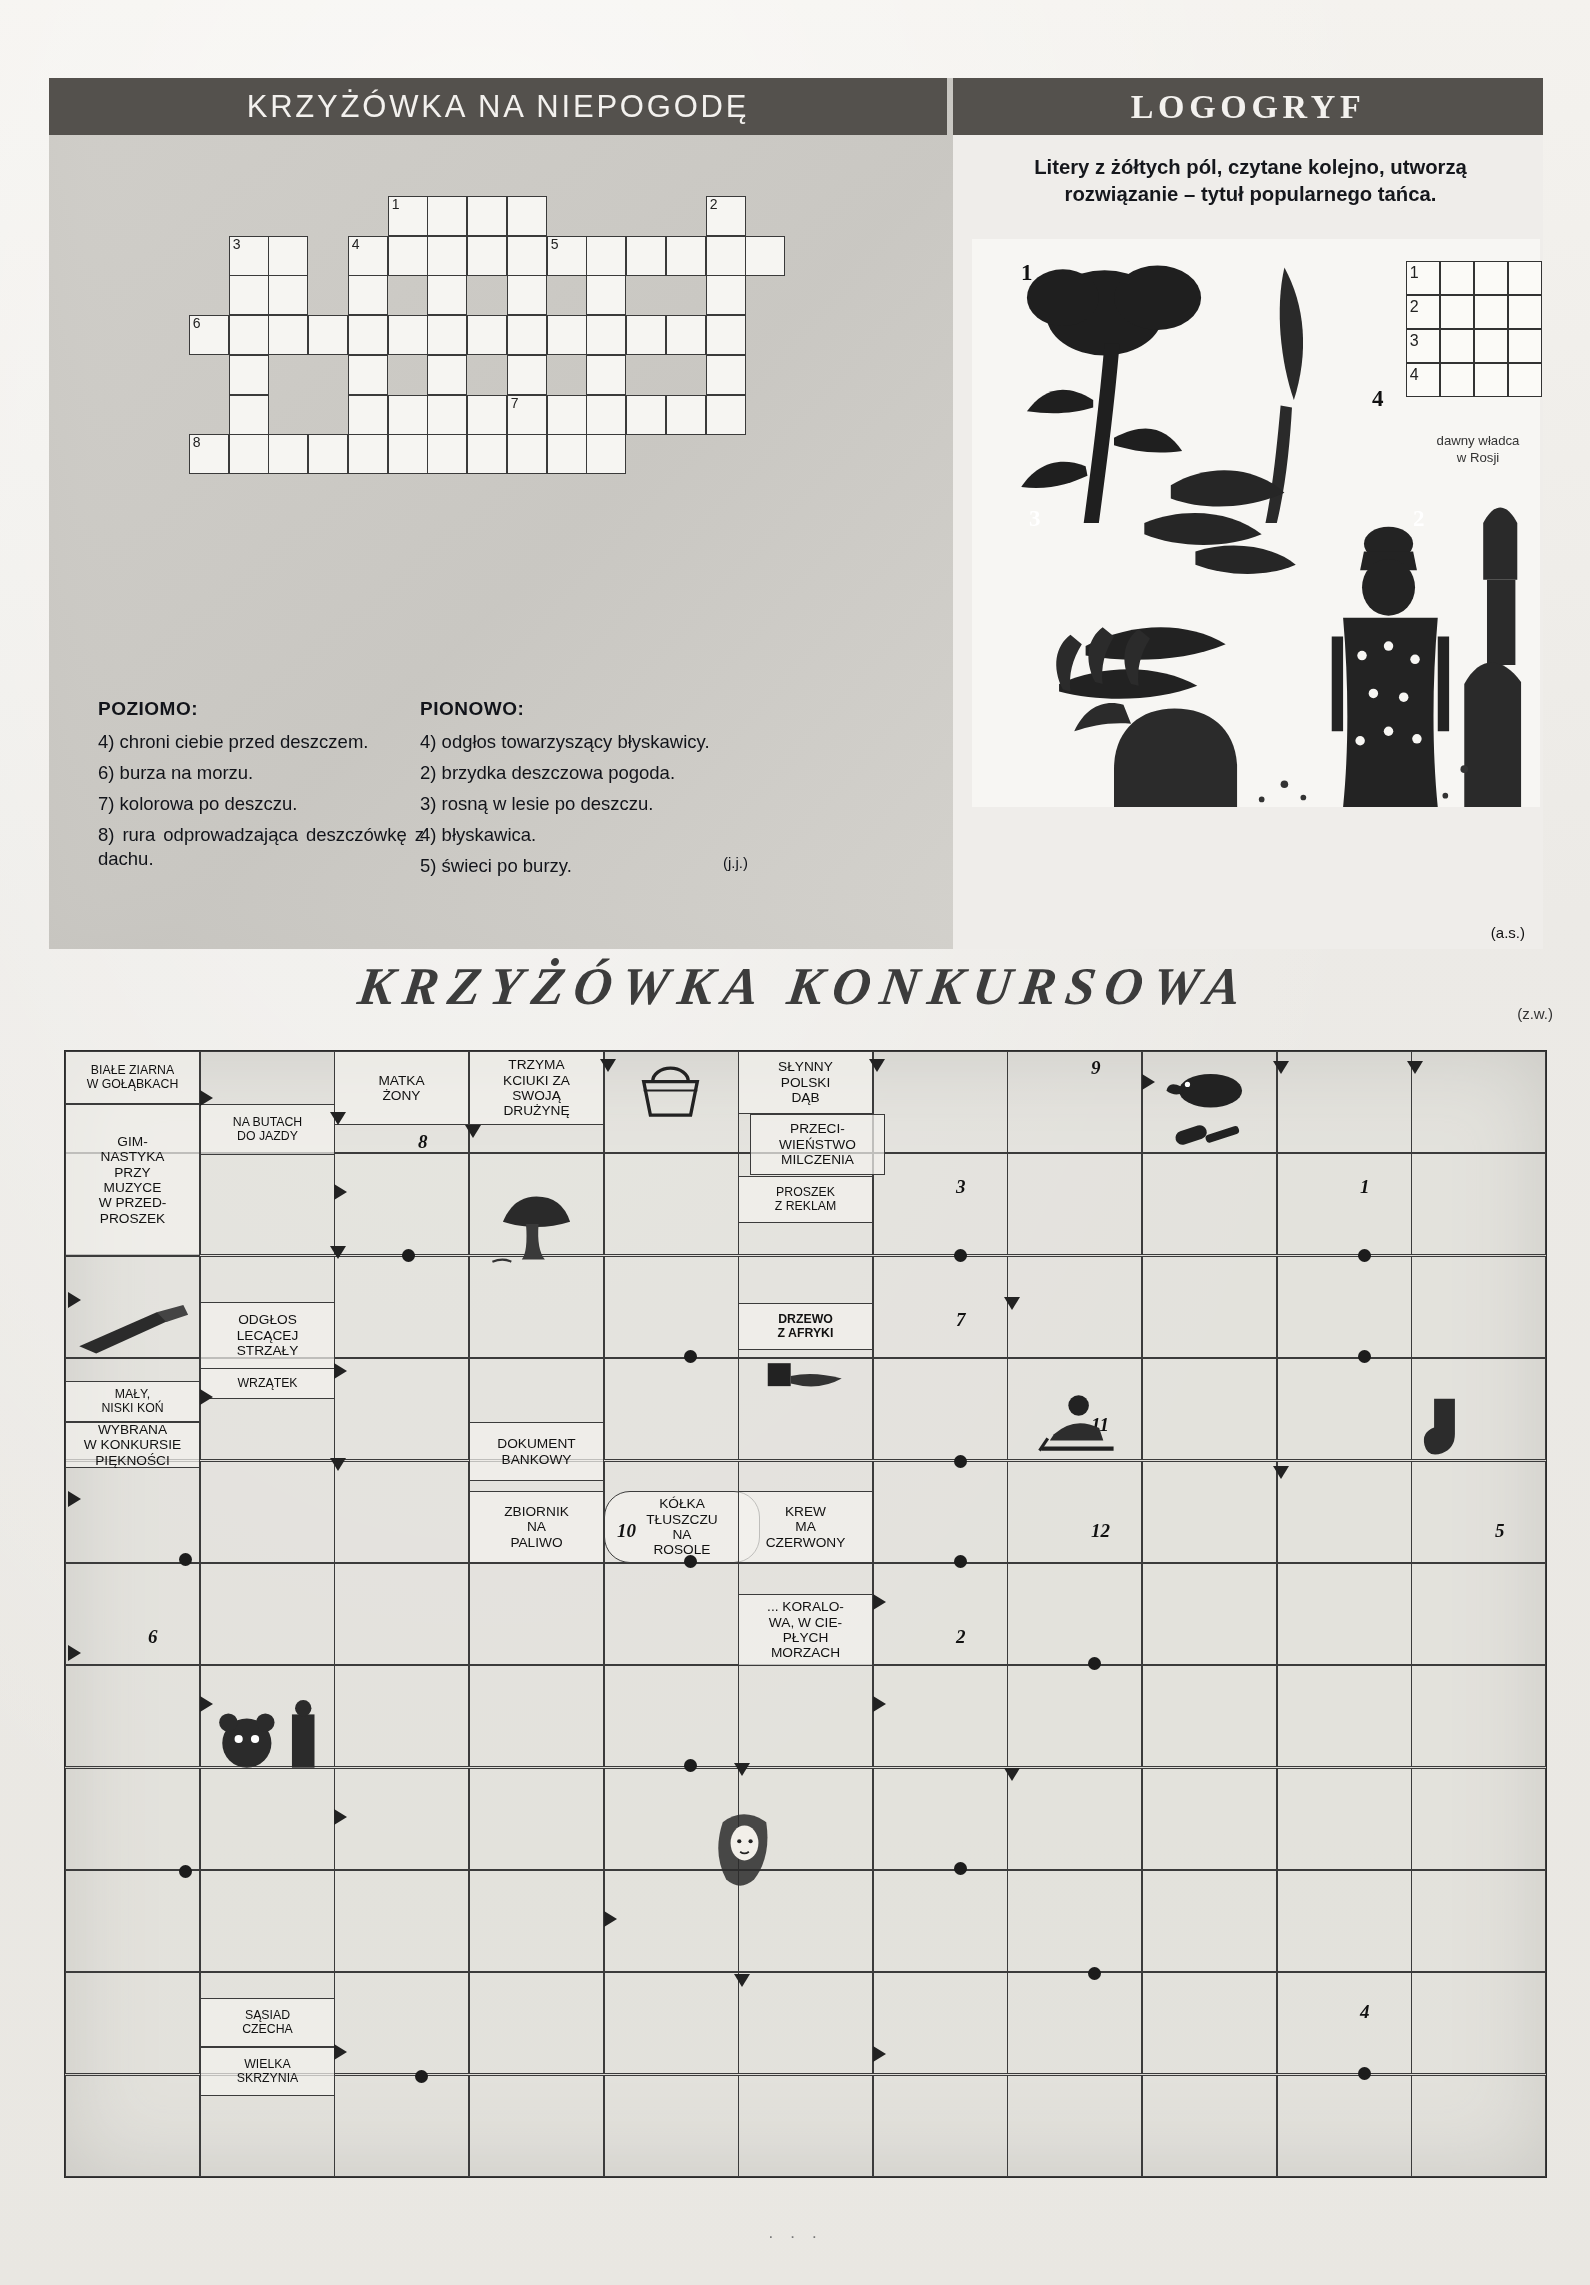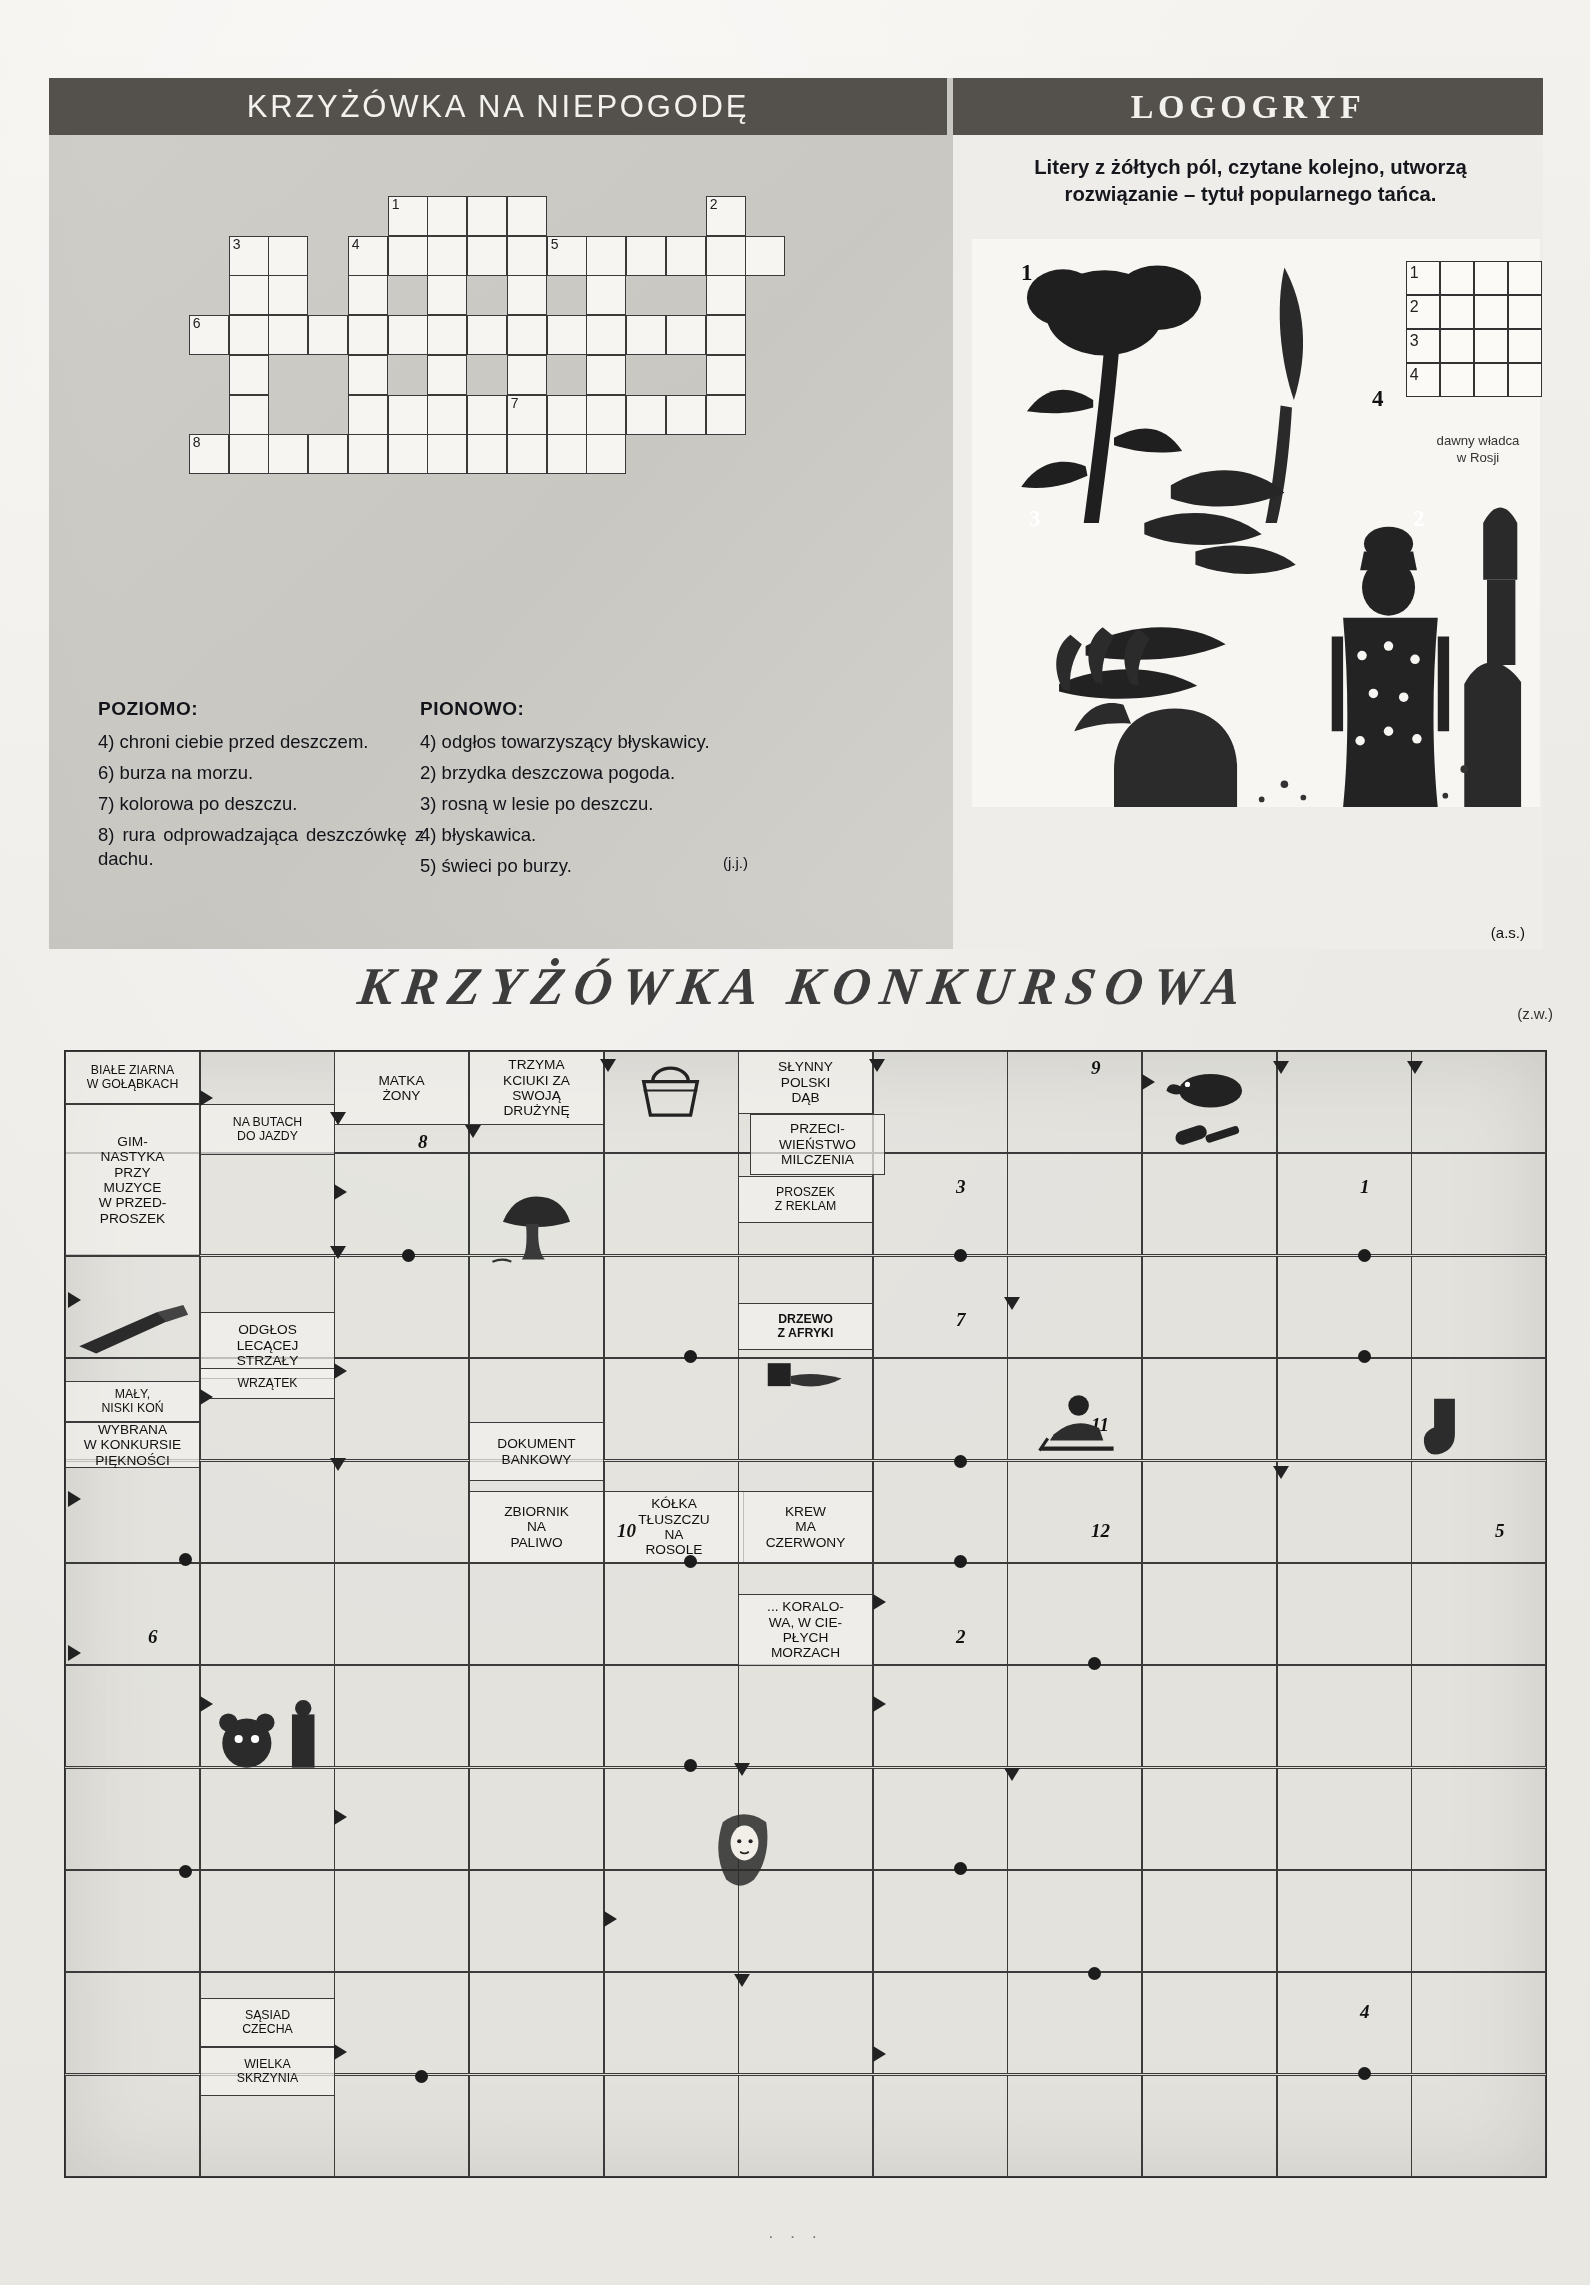--- a/index.html
+++ b/index.html
@@ -507,21 +507,21 @@
       </div>
       <div class="bc clue" style="left: 673px; top: 63px; width: 135px; height: 61px; margin-left: 12px;">
         <div class="ctext" style="white-space: pre-line;">PRZECI-
 WIEŃSTWO
 MILCZENIA</div>
       </div>
       <div class="bc clue" style="left: 673px; top: 125px; width: 135px; height: 47px;">
         <div class="ctext small" style="white-space: pre-line;">PROSZEK
 Z REKLAM</div>
       </div>
-      <div class="bc clue" style="left: 135px; top: 261px; width: 135px; height: 67px;">
+      <div class="bc clue" style="left: 135px; top: 251px; width: 135px; height: 67px;">
         <div class="ctext" style="white-space: pre-line;">ODGŁOS
 LECĄCEJ
 STRZAŁY</div>
       </div>
       <div class="bc clue" style="left: 135px; top: 317px; width: 135px; height: 31px;">
         <div class="ctext small" style="white-space: pre-line;">WRZĄTEK</div>
       </div>
       <div class="bc clue" style="left: 0px; top: 330px; width: 135px; height: 41px;">
         <div class="ctext small" style="white-space: pre-line;">MAŁY,
 NISKI KOŃ</div>
@@ -537,21 +537,21 @@
       </div>
       <div class="bc clue" style="left: 404px; top: 371px; width: 135px; height: 59px;">
         <div class="ctext" style="white-space: pre-line;">DOKUMENT
 BANKOWY</div>
       </div>
       <div class="bc clue" style="left: 404px; top: 440px; width: 135px; height: 72px;">
         <div class="ctext" style="white-space: pre-line;">ZBIORNIK
 NA
 PALIWO</div>
       </div>
-      <div class="bc clue" style="left: 539px; top: 440px; width: 140px; height: 72px;">
+      <div class="bc clue" style="left: 539px; top: 440px; width: 156px; height: 72px; border-radius: 26px;">
         <div class="ctext" style="white-space: pre-line;">KÓŁKA
 TŁUSZCZU
 NA
 ROSOLE</div>
       </div>
       <div class="bc clue" style="left: 673px; top: 440px; width: 135px; height: 72px;">
         <div class="ctext" style="white-space: pre-line;">KREW
 MA
 CZERWONY</div>
       </div>

